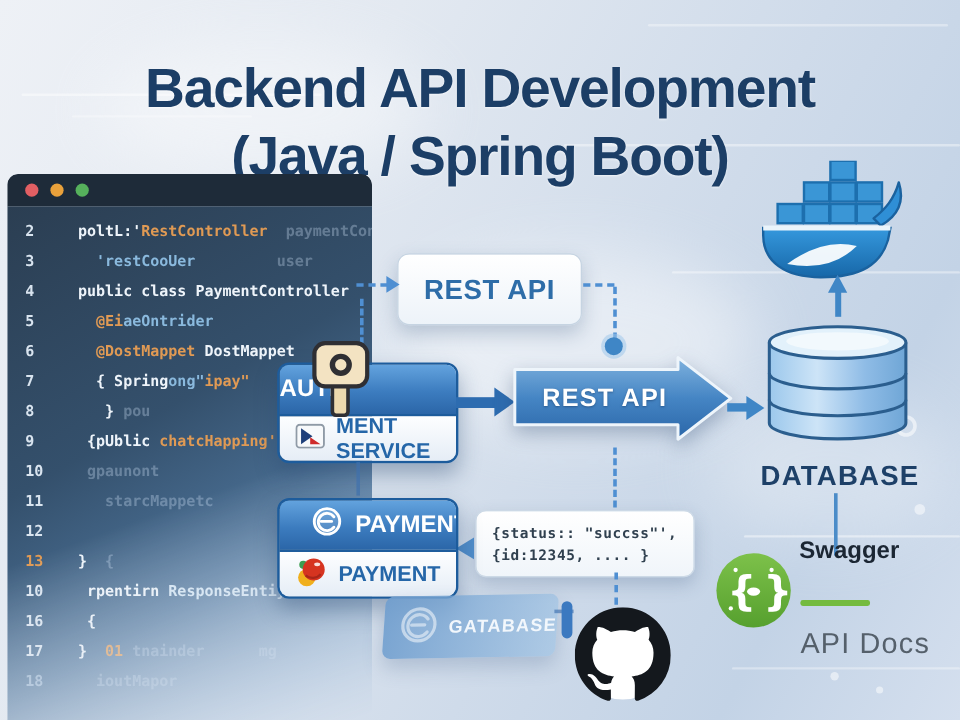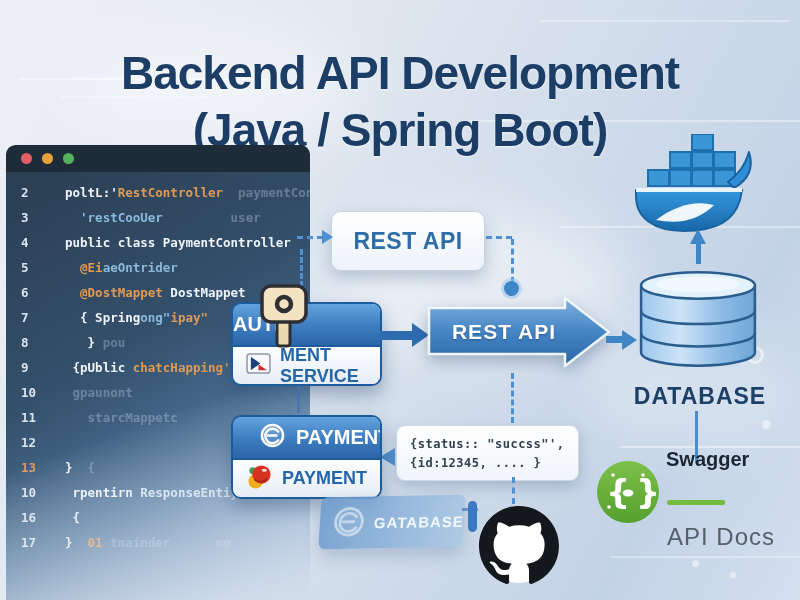--- a/index.html
+++ b/index.html
@@ -169,20 +169,24 @@
             <span class="ln n">10</span>
             <span class="ct"><span class="w"> rpentirn </span><span class="b">ResponseEntiy</span></span>
           </div>
           <div class="cl">
             <span class="ln n">16</span>
             <span class="ct"><span class="w"> {</span></span>
           </div>
           <div class="cl">
             <span class="ln n">17</span>
             <span class="ct"><span class="w">}  </span><span class="o">01 </span><span class="g">tnainder</span><span class="g">      mg</span></span>
+          </div>
+          <div class="cl">
+            <span class="ln g">18</span>
+            <span class="ct"><span class="g">  ioutMapor</span></span>
           </div>
         </div>
     </div>
   </div>
 
   <div class="restbox">
     <span>REST API</span>
   </div>
 
   <div class="dash-h" style="left:297px;top:236px;width:26px"></div>

